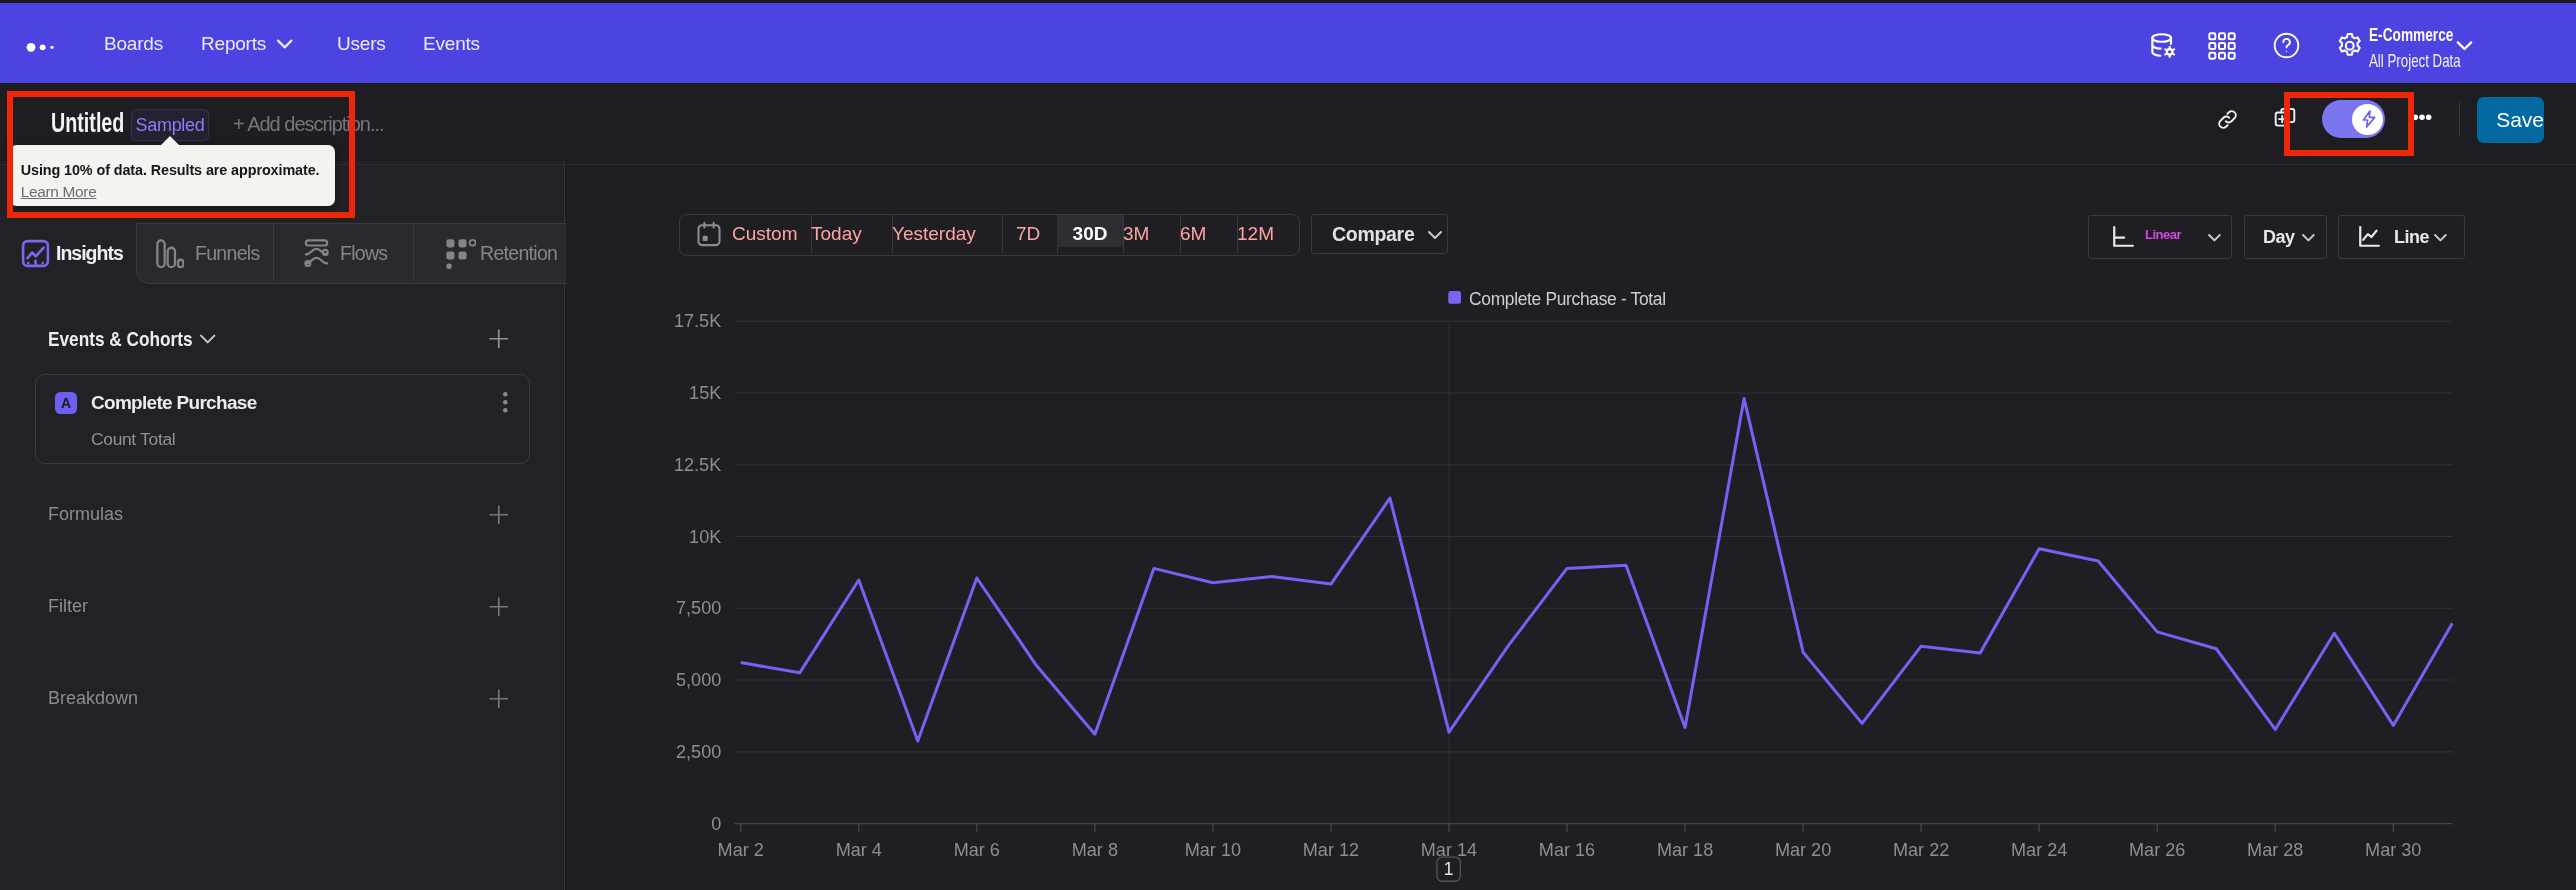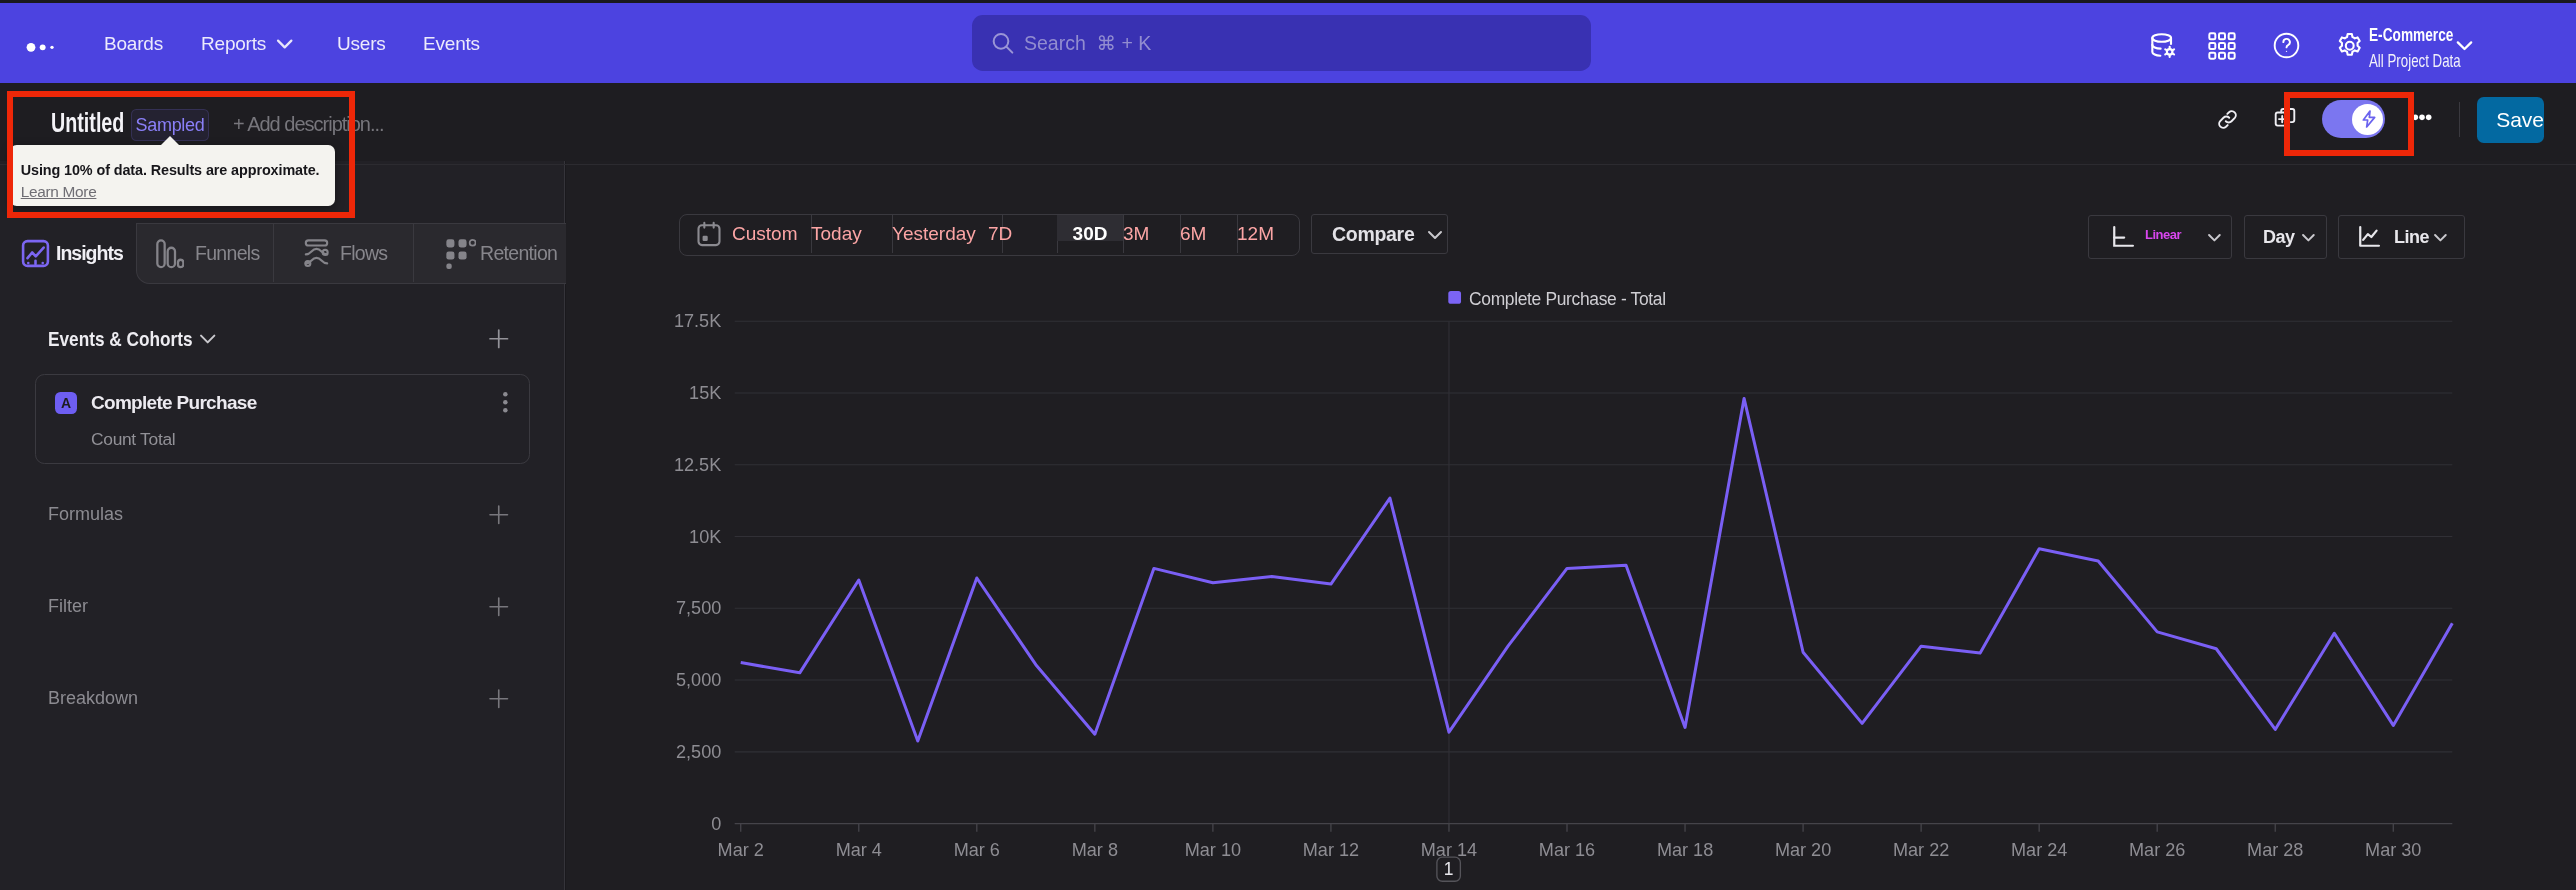--- a/index.html
+++ b/index.html
@@ -19,21 +19,21 @@
 #sidebar{position:absolute;left:0;top:161px;width:564px;height:729px;background:#222126;border-right:1.3px solid #35343a}
 #tabsbg{position:absolute;left:136px;top:62px;width:429px;height:59px;background:#2a292e;border:0.7px solid #3a393f;border-right:none;border-bottom-left-radius:13.4px}
 .tabsep{position:absolute;top:0;width:0.7px;height:58px;background:#3a393f}
 .tabtxt{font-size:19.5px;color:#87868c;letter-spacing:-0.7px}
 #main{position:absolute;left:566px;top:161px;width:2010px;height:729px;background:#1f1e22}
 .btn{position:absolute;border:1.3px solid #3a393f;border-radius:3px;color:#e4e3e8}
 .gray{color:#8c8b91}
 #seg{position:absolute;left:679px;top:214px;width:619px;height:40px;border:1.3px solid #3a393f;border-radius:8px}
 .segsep{position:absolute;top:0;width:0.7px;height:38px;background:#3a393f}
 .seglab{position:absolute;top:0;height:38px;line-height:38px;font-size:19px;color:#fca5a5;}
-#seg30{position:absolute;left:377px;top:0;width:66px;height:26px;background:#2e2d33;color:#fff;font-weight:700;font-size:19px;line-height:38px;text-align:center}
+#seg30{position:absolute;left:377px;top:0;width:66px;height:32px;background:#2e2d33;color:#fff;font-weight:700;font-size:19px;line-height:38px;text-align:center}
 .redbox{position:absolute;border:6px solid #ee2708;z-index:50}
 #tooltip{position:absolute;left:10px;top:145px;width:325px;height:61px;background:#f4f3ef;border-radius:6.7px;z-index:40;box-shadow:0 2.7px 9.4px rgba(0,0,0,0.35)}
 #tooltip:before{content:"";position:absolute;left:150px;top:-9.4px;width:0;height:0;border-left:10px solid transparent;border-right:10px solid transparent;border-bottom:10px solid #f4f3ef}
 svg{display:block}
 </style></head>
 <body>
 
 <div id="topbar">
   <svg class="abs" style="left:25.5px;top:39px" width="32" height="10.7" viewBox="0 0 48 16">
     <circle cx="7.5" cy="8" r="6.6" fill="#fff"></circle>
@@ -41,27 +41,20 @@
       <circle cx="39" cy="8" r="2.5" fill="#fff"></circle>
   </svg>
   <div class="navlink" style="left:104px">Boards</div>
   <div class="navlink" style="left:201px">Reports</div>
   <svg class="abs" style="left:276px;top:35px" width="17.4" height="12" viewBox="0 0 26 18">
       <polyline points="3,4 13,14 23,4" fill="none" stroke="#e8e6fa" stroke-width="3.4" stroke-linecap="round" stroke-linejoin="round"></polyline>
     </svg>
   <div class="navlink" style="left:337px">Users</div>
   <div class="navlink" style="left:423px">Events</div>
 
-  <div id="searchbox">
-    <svg class="abs" style="left:19px;top:17px" width="24" height="24" viewBox="0 0 36 36">
-        <circle cx="15" cy="14" r="11" fill="none" stroke="#9a95d6" stroke-width="3"></circle>
-        <line x1="23" y1="22" x2="32" y2="31" stroke="#9a95d6" stroke-width="3" stroke-linecap="round"></line>
-      </svg>
-    <div class="ph">Search&nbsp; ⌘ + K</div>
-  </div>
 
   <svg class="abs" style="left:2147px;top:27px" width="32" height="32" viewBox="0 0 24 24" fill="none" stroke="#fff" stroke-width="1.6" stroke-linecap="round">
     <ellipse cx="11" cy="6" rx="7" ry="2.8"></ellipse>
     <path d="M4 6 v10.5 c0 1.5 2.6 2.7 6 2.8 M18 6 v4.5"></path>
     <path d="M4 11.2 c0 1.5 2.7 2.7 6.2 2.8"></path>
     <circle cx="17" cy="16.4" r="2.1"></circle>
     <path d="M17 12.6 v1.6 M17 18.6 v1.6 M13.7 14.5l1.4 .8 M18.9 17.5l1.4 .8 M13.7 18.3l1.4 -.8 M18.9 15.3l1.4 -.8"></path>
   </svg>
   <svg class="abs" style="left:2208px;top:29px" width="28" height="28" viewBox="0 0 42 42" fill="none" stroke="#fff" stroke-width="3">
     <rect x="2" y="2" width="9" height="9" rx="2"></rect>
@@ -205,21 +198,21 @@
   <div class="segsep" style="left:131px"></div>
   <div class="segsep" style="left:212px"></div>
   <div class="segsep" style="left:322px"></div>
   <div class="segsep" style="left:377px"></div>
   <div class="segsep" style="left:443px"></div>
   <div class="segsep" style="left:500px"></div>
   <div class="segsep" style="left:557px"></div>
   <div class="seglab" style="left:52px;width:81px">Custom</div>
   <div class="seglab" style="left:131px;width:81px">Today</div>
   <div class="seglab" style="left:212px;width:110px">Yesterday</div>
-  <div class="seglab" style="left:308px;width:77px">7D</div>
+  <div class="seglab" style="left:336px;width:77px">7D</div>
   <div id="seg30">30D</div>
   <div class="seglab" style="left:443px;width:57px">3M</div>
   <div class="seglab" style="left:500px;width:58px">6M</div>
   <div class="seglab" style="left:557px;width:61px">12M</div>
 </div>
 
 <svg class="abs" style="left:695px;top:220px" width="28" height="28" viewBox="0 0 24 24" fill="none" stroke="#8b8a90" stroke-width="1.8" stroke-linecap="round">
   <rect x="3" y="4.5" width="18" height="17" rx="3"></rect>
   <path d="M8 2.5v4 M16 2.5v4"></path>
   <rect x="6.5" y="13.5" width="4.4" height="4.4" rx="1" fill="#8b8a90" stroke="none"></rect>

